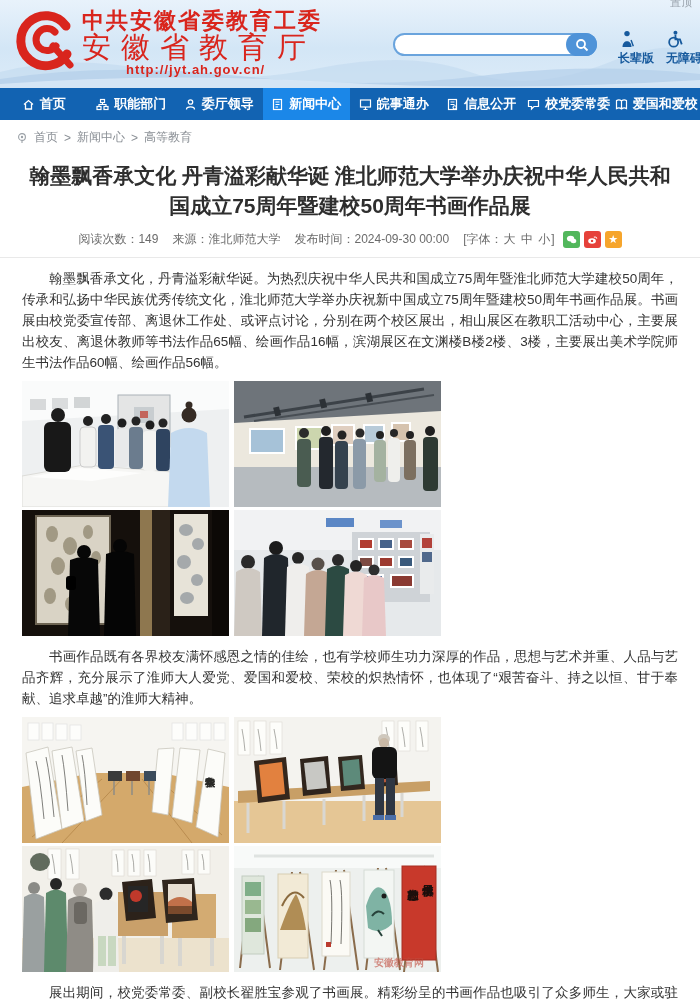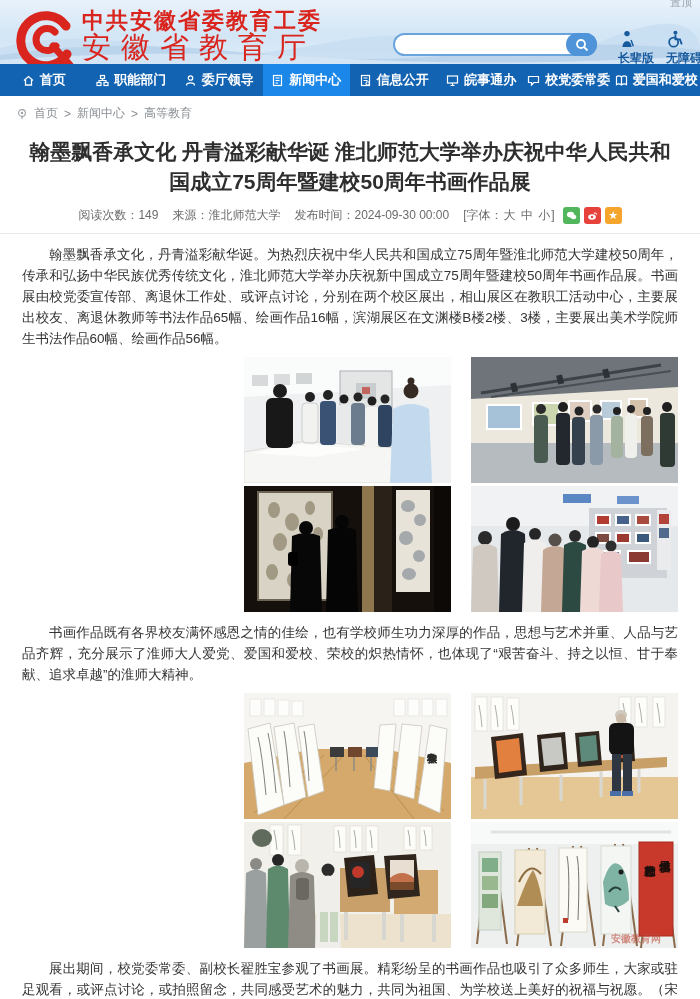--- a/index.html
+++ b/index.html
@@ -1,21 +1,21 @@
 <!DOCTYPE html>
 <html><head>
 <meta charset="utf-8">
 <style>
   * { margin:0; padding:0; box-sizing:border-box; }
   body { font-family:"Liberation Sans","DejaVu Sans",sans-serif; background:#fff; }
   .page { width:700px; height:999px; margin:0 auto; background:#fff; overflow:hidden; position:relative; }
 
   
   .topmini { position:absolute; top:-5px; right:8px; font-size:11px; color:#9aa3ad; z-index:5; }
-  .header { position:relative; height:64px; background:linear-gradient(180deg,#e8f2fb 0%,#d3e6f6 55%,#dcebf8 100%); overflow:hidden; }
+  .header { position:relative; height:88px; background:linear-gradient(180deg,#e8f2fb 0%,#d3e6f6 55%,#dcebf8 100%); overflow:hidden; }
   .mountains { position:absolute; left:0; bottom:0; width:700px; height:42px; }
   .brand { position:absolute; left:14px; top:8px; display:flex; align-items:flex-start; z-index:2; }
   .brand-text { margin-left:6px; }
   .brand-line1 { font-size:22px; font-weight:bold; color:#d9251d; letter-spacing:2px; line-height:26px; }
   .brand-line2 { font-size:29px; font-weight:normal; color:#d9251d; letter-spacing:10px; line-height:26px; }
   .brand-url { font-size:13px; font-weight:bold; color:#d9251d; margin:2px 0 0 44px; letter-spacing:1px; }
   .searchwrap { position:absolute; left:393px; top:33px; width:204px; height:23px; background:#fff; border:2px solid #6aa4dd; border-radius:12px; display:flex; z-index:2; }
   .searchwrap input { flex:1; border:none; outline:none; background:transparent; padding:0 8px; font-size:12px; }
   .search-btn { width:34px; height:23px; margin:-2px -2px 0 0; background:#4f93d8; border:none; border-radius:12px; cursor:pointer; display:flex; align-items:center; justify-content:center; }
   .quick { position:absolute; top:30px; display:flex; flex-direction:column; align-items:flex-start; z-index:2; }
@@ -36,21 +36,21 @@
   .article { padding:0 22px; }
   .title { text-align:center; font-size:21px; font-weight:bold; color:#2e2e2e; line-height:30px; margin:8px 6px 10px; }
   .meta { display:flex; justify-content:center; align-items:flex-start; gap:14px; font-size:12px; color:#6b6b6b; margin-bottom:9px; }
   .meta .fs { cursor:pointer; margin:0 1px; }
   .share { display:inline-flex; gap:4px; margin-left:-6px; }
   .sicon { width:17px; height:17px; border-radius:3px; display:flex; align-items:center; justify-content:center; cursor:pointer; }
   .divider { border-top:1px solid #e9e9e9; margin:0 -22px; }
   .para { font-size:13.5px; color:#333; line-height:21px; text-indent:2em; text-align:justify; margin:10px 0 8px; }
 
   
-  .photo-row { display:flex; justify-content:flex-end; gap:20px; margin:3px 0; }
+  .photo-row { display:flex; justify-content:flex-start; gap:5px; margin:3px 0; }
   .photo { width:207px; height:126px; overflow:hidden; background:#ddd; }
   .photo svg { display:block; }
 </style>
 </head>
 <body>
 <div class="page">
 
   <div class="topmini">置顶</div>
 
   <div class="header">
@@ -126,32 +126,32 @@
     </div>
     <div class="nav-item active">
       <svg width="13" height="13" viewBox="0 0 13 13">
           <rect x="2.5" y="1.5" width="8" height="10" stroke="#fff" stroke-width="1.2" fill="none"></rect>
           <path d="M4.5 4 H8.5 M4.5 6.5 H8.5 M4.5 9 H7" stroke="#fff" stroke-width="1.2"></path>
         </svg>
       <span>新闻中心</span>
     </div>
     <div class="nav-item">
       <svg width="13" height="13" viewBox="0 0 13 13">
+          <rect x="1.5" y="2" width="10" height="7" stroke="#fff" stroke-width="1.2" fill="none"></rect>
+          <path d="M4.5 11.5 H8.5 M6.5 9 V11.5" stroke="#fff" stroke-width="1.2"></path>
+        </svg>
+      <span>皖事通办</span>
+    </div>
+    <div class="nav-item">
+      <svg width="13" height="13" viewBox="0 0 13 13">
           <rect x="2.5" y="1.5" width="8" height="10" stroke="#fff" stroke-width="1.2" fill="none"></rect>
           <path d="M4.5 4 H8.5 M4.5 6.5 H8.5" stroke="#fff" stroke-width="1.2"></path>
           <circle cx="8.7" cy="9.4" r="1.7" stroke="#fff" stroke-width="1.1" fill="none"></circle>
         </svg>
       <span>信息公开</span>
-    </div>
-    <div class="nav-item">
-      <svg width="13" height="13" viewBox="0 0 13 13">
-          <rect x="1.5" y="2" width="10" height="7" stroke="#fff" stroke-width="1.2" fill="none"></rect>
-          <path d="M4.5 11.5 H8.5 M6.5 9 V11.5" stroke="#fff" stroke-width="1.2"></path>
-        </svg>
-      <span>皖事通办</span>
     </div>
     <div class="nav-item">
       <svg width="13" height="13" viewBox="0 0 13 13">
           <path d="M1.5 2.5 H11.5 V8.5 H7 L4.5 11 V8.5 H1.5 Z" stroke="#fff" stroke-width="1.2" fill="none"></path>
         </svg>
       <span>校党委常委</span>
     </div>
     <div class="nav-item">
       <svg width="13" height="13" viewBox="0 0 13 13">
           <path d="M6.5 3 C5 1.8 3 1.8 1.5 2.6 V10.6 C3 9.8 5 9.8 6.5 11 C8 9.8 10 9.8 11.5 10.6 V2.6 C10 1.8 8 1.8 6.5 3 V11" stroke="#fff" stroke-width="1.2" fill="none"></path>

